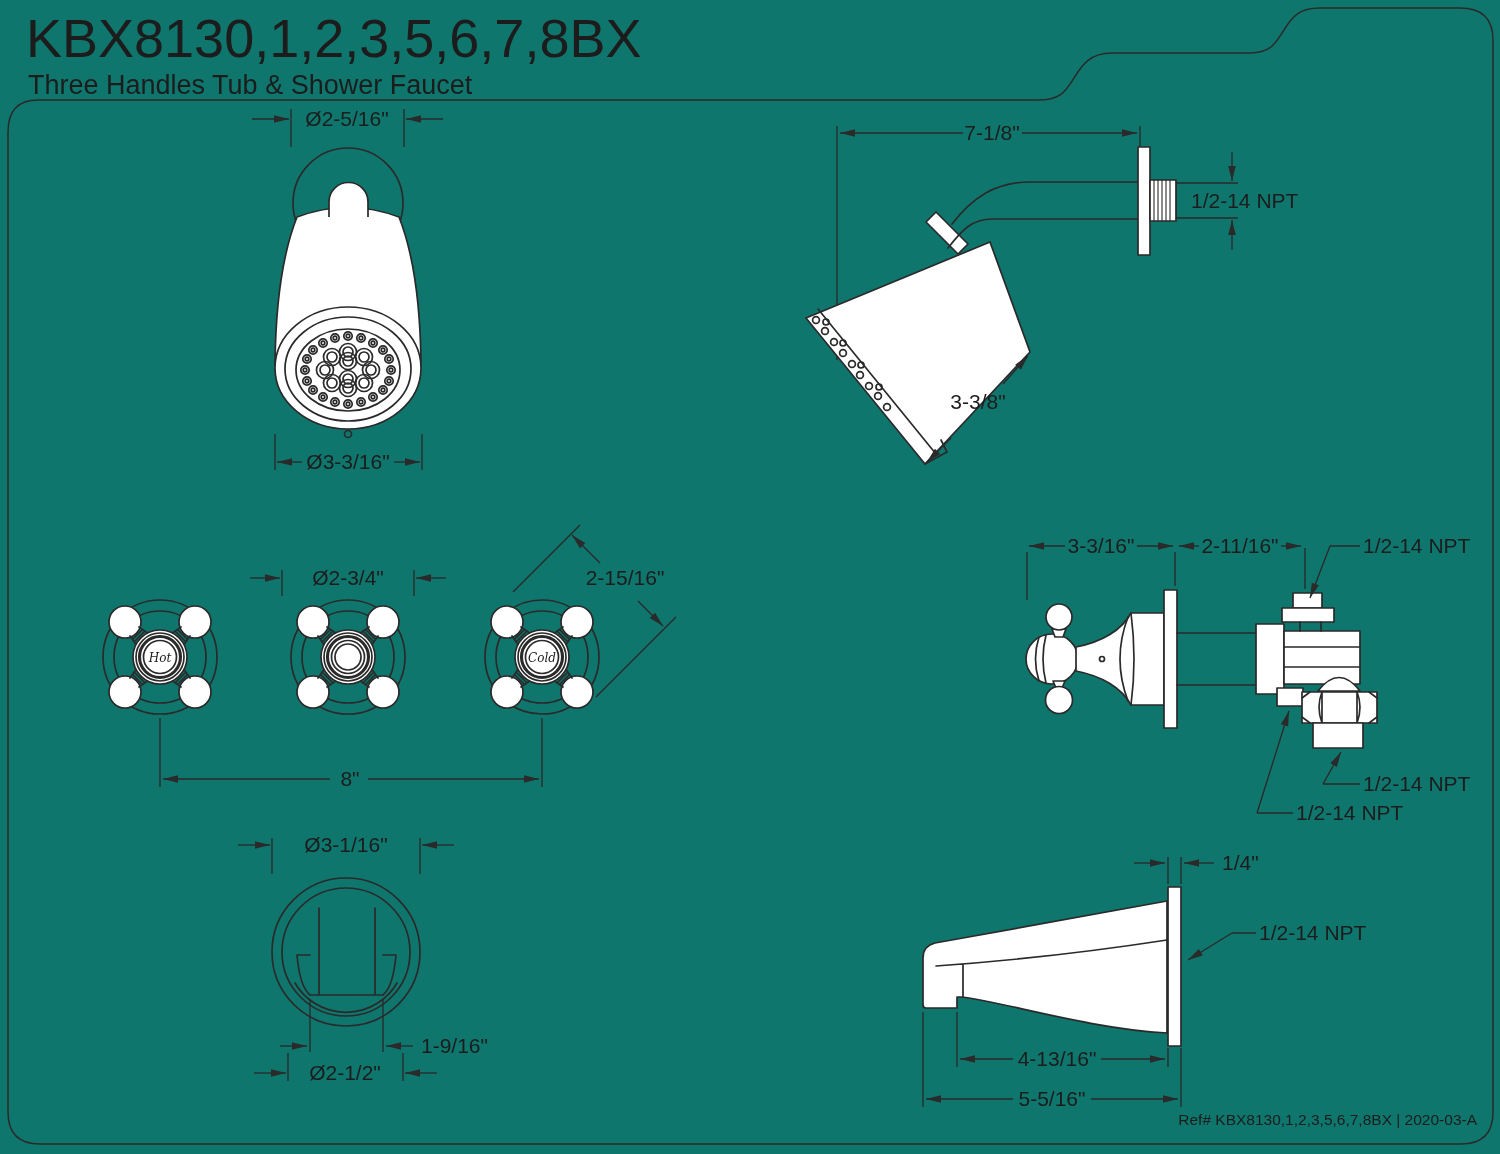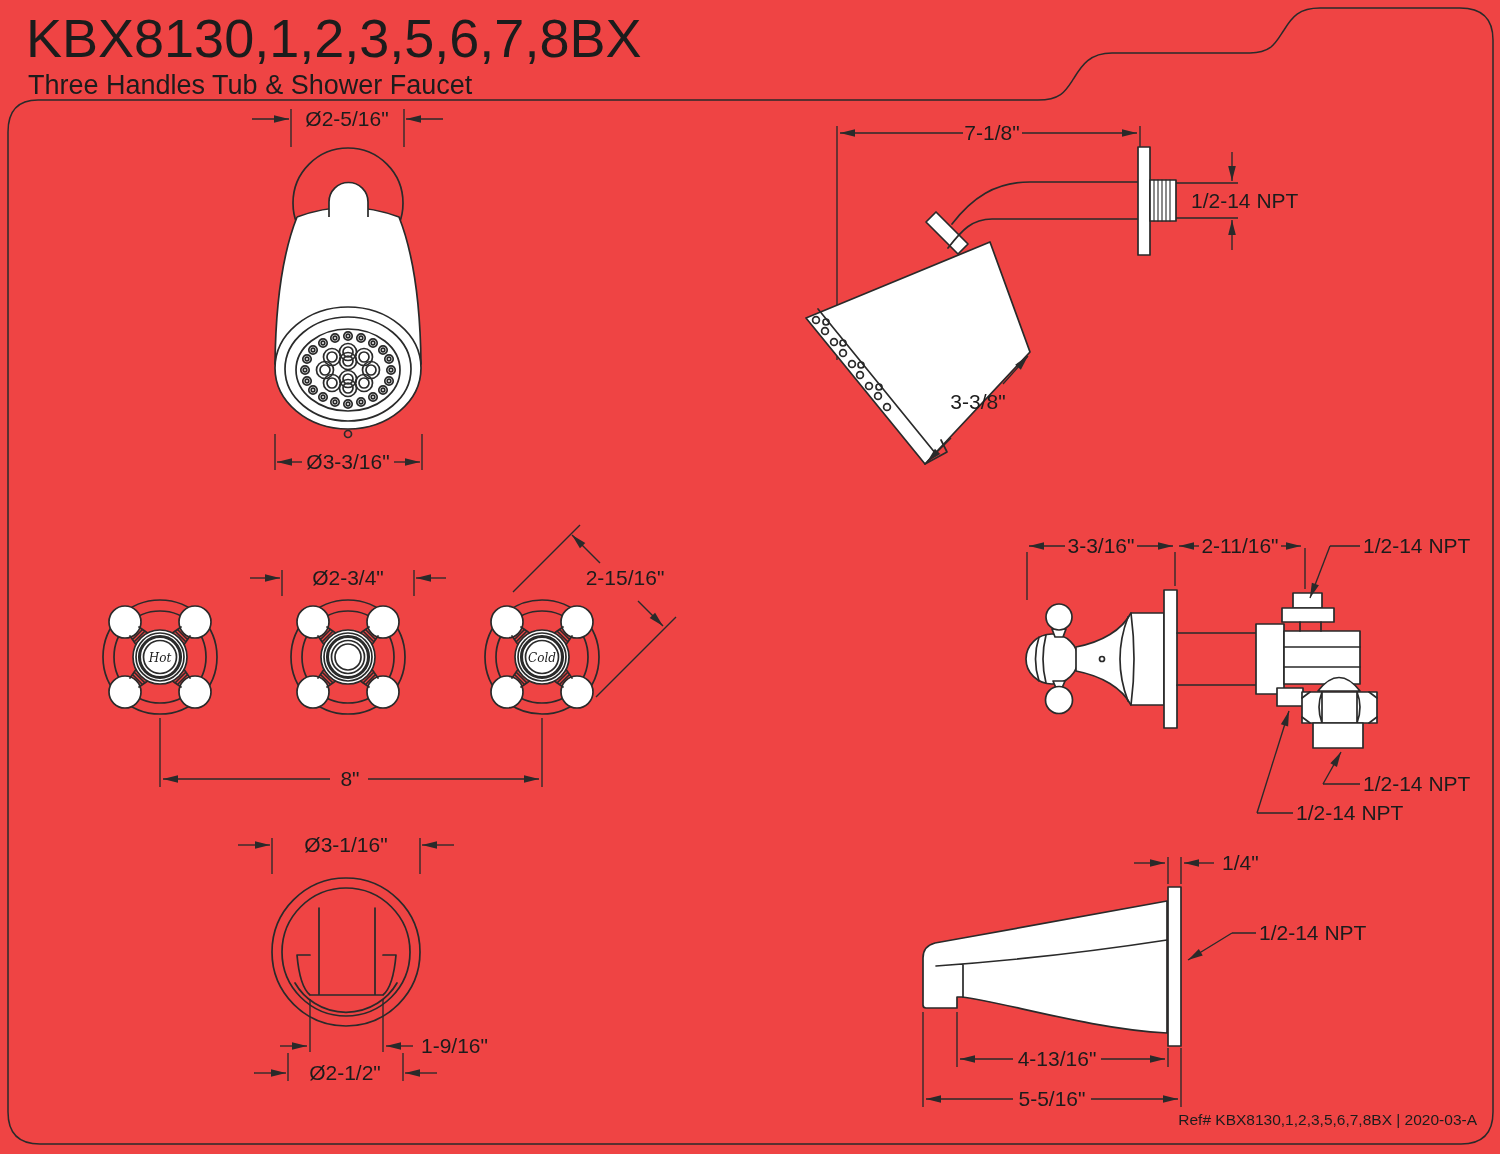--- a/index.html
+++ b/index.html
@@ -1,16 +1,16 @@
 <!DOCTYPE html>
 <html><head>
 <meta charset="utf-8">
 <style>
   html,body{margin:0;padding:0;background:#fff;}
-  #page{position:relative;width:1500px;height:1154px;background:#ef4444;overflow:hidden;}
+  #page{position:relative;width:1500px;height:1154px;background:#0f766e;overflow:hidden;}
   svg{display:block}
   .ln{fill:none;stroke:#2a2a2a;stroke-width:1.7;stroke-linecap:round;stroke-linejoin:round}
   .lnw{fill:#fff;stroke:#2a2a2a;stroke-width:1.7;stroke-linejoin:round}
   .dim{fill:none;stroke:#2a2a2a;stroke-width:1.35;stroke-linecap:butt}
   .thick{stroke-width:3.1}
   text{fill:#1c1c1c;font-family:"Liberation Sans",sans-serif}
   .t-dim{font-size:21px}
   .t-title{font-size:54px;letter-spacing:0px}
   .t-sub{font-size:27px}
   .t-ref{font-size:15.5px}

